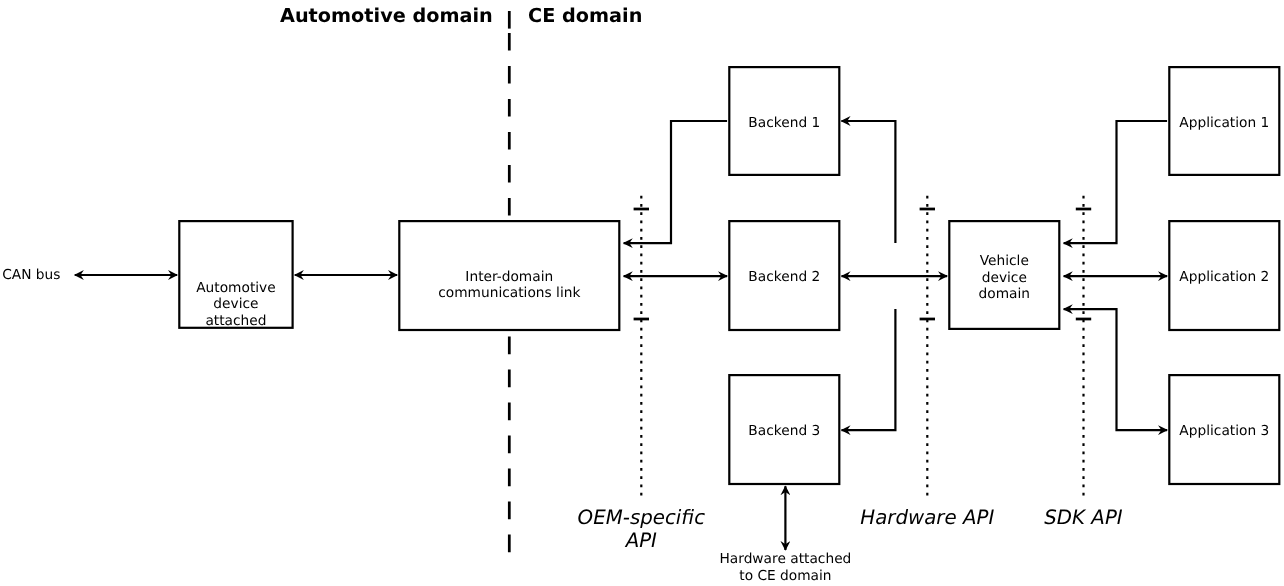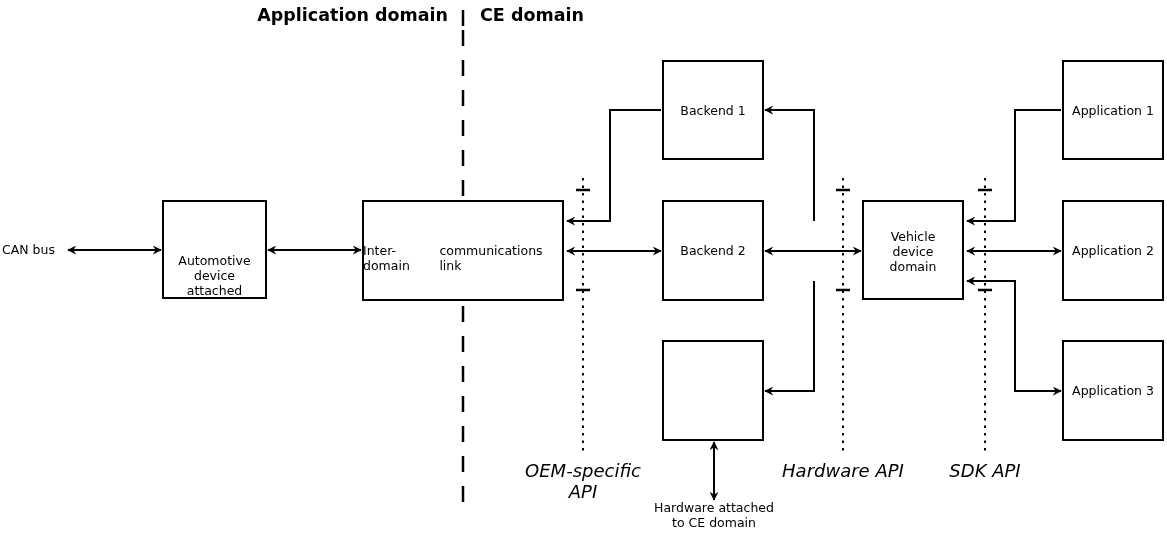--- a/index.html
+++ b/index.html
@@ -135,42 +135,44 @@
     <rect class="node-rect" x="363" y="201" width="200" height="99"></rect>
     <rect class="node-rect" x="663" y="61" width="100" height="98"></rect>
     <rect class="node-rect" x="663" y="201" width="100" height="99"></rect>
     <rect class="node-rect" x="663" y="341" width="100" height="99"></rect>
     <rect class="node-rect" x="863" y="201" width="100" height="98"></rect>
     <rect class="node-rect" x="1063" y="61" width="100" height="98"></rect>
     <rect class="node-rect" x="1063" y="201" width="100" height="99"></rect>
     <rect class="node-rect" x="1063" y="341" width="100" height="99"></rect>
   </svg>
 
-  <div class="hdr-text" style="position:absolute; left:0; top:5px; width:448px; text-align:right;">Application domain</div>
+  <div class="hdr-text" style="position:absolute; left:0; top:5px; width:448px; text-align:right;">Automotive domain</div>
   <div class="hdr-text" style="position:absolute; left:480px; top:5px; text-align:left;">CE domain</div>
 
   <div class="plain-label" style="position:absolute; left:2px; top:242px; text-align:left;">CAN bus</div>
 
   <div style="position:absolute; left:163px; top:201px; width:103px; height:97px;
               display:flex; flex-direction:column; align-items:center; justify-content:flex-end;">
     <span class="box-label">Automotive</span>
     <span class="box-label">device</span>
     <span class="box-label">attached</span>
   </div>
 
   <div style="position:absolute; left:363px; top:201px; width:200px; height:114px;
-              display:flex; flex-direction:row; align-items:center; justify-content:center;">
+              display:flex; flex-direction:column; align-items:center; justify-content:center;">
     <span class="box-label">Inter-domain</span>
     <span class="box-label">communications link</span>
   </div>
 
   <div class="box-label" style="position:absolute; left:663px; top:61px; width:100px; height:98px;
               display:flex; align-items:center; justify-content:center;">Backend 1</div>
   <div class="box-label" style="position:absolute; left:663px; top:201px; width:100px; height:99px;
               display:flex; align-items:center; justify-content:center;">Backend 2</div>
+  <div class="box-label" style="position:absolute; left:663px; top:341px; width:100px; height:99px;
+              display:flex; align-items:center; justify-content:center;">Backend 3</div>
 
   <div style="position:absolute; left:863px; top:201px; width:100px; height:100px;
               display:flex; flex-direction:column; align-items:center; justify-content:center;">
     <span class="box-label">Vehicle</span>
     <span class="box-label">device</span>
     <span class="box-label">domain</span>
   </div>
 
   <div class="box-label" style="position:absolute; left:1063px; top:61px; width:100px; height:98px;
               display:flex; align-items:center; justify-content:center;">Application 1</div>

